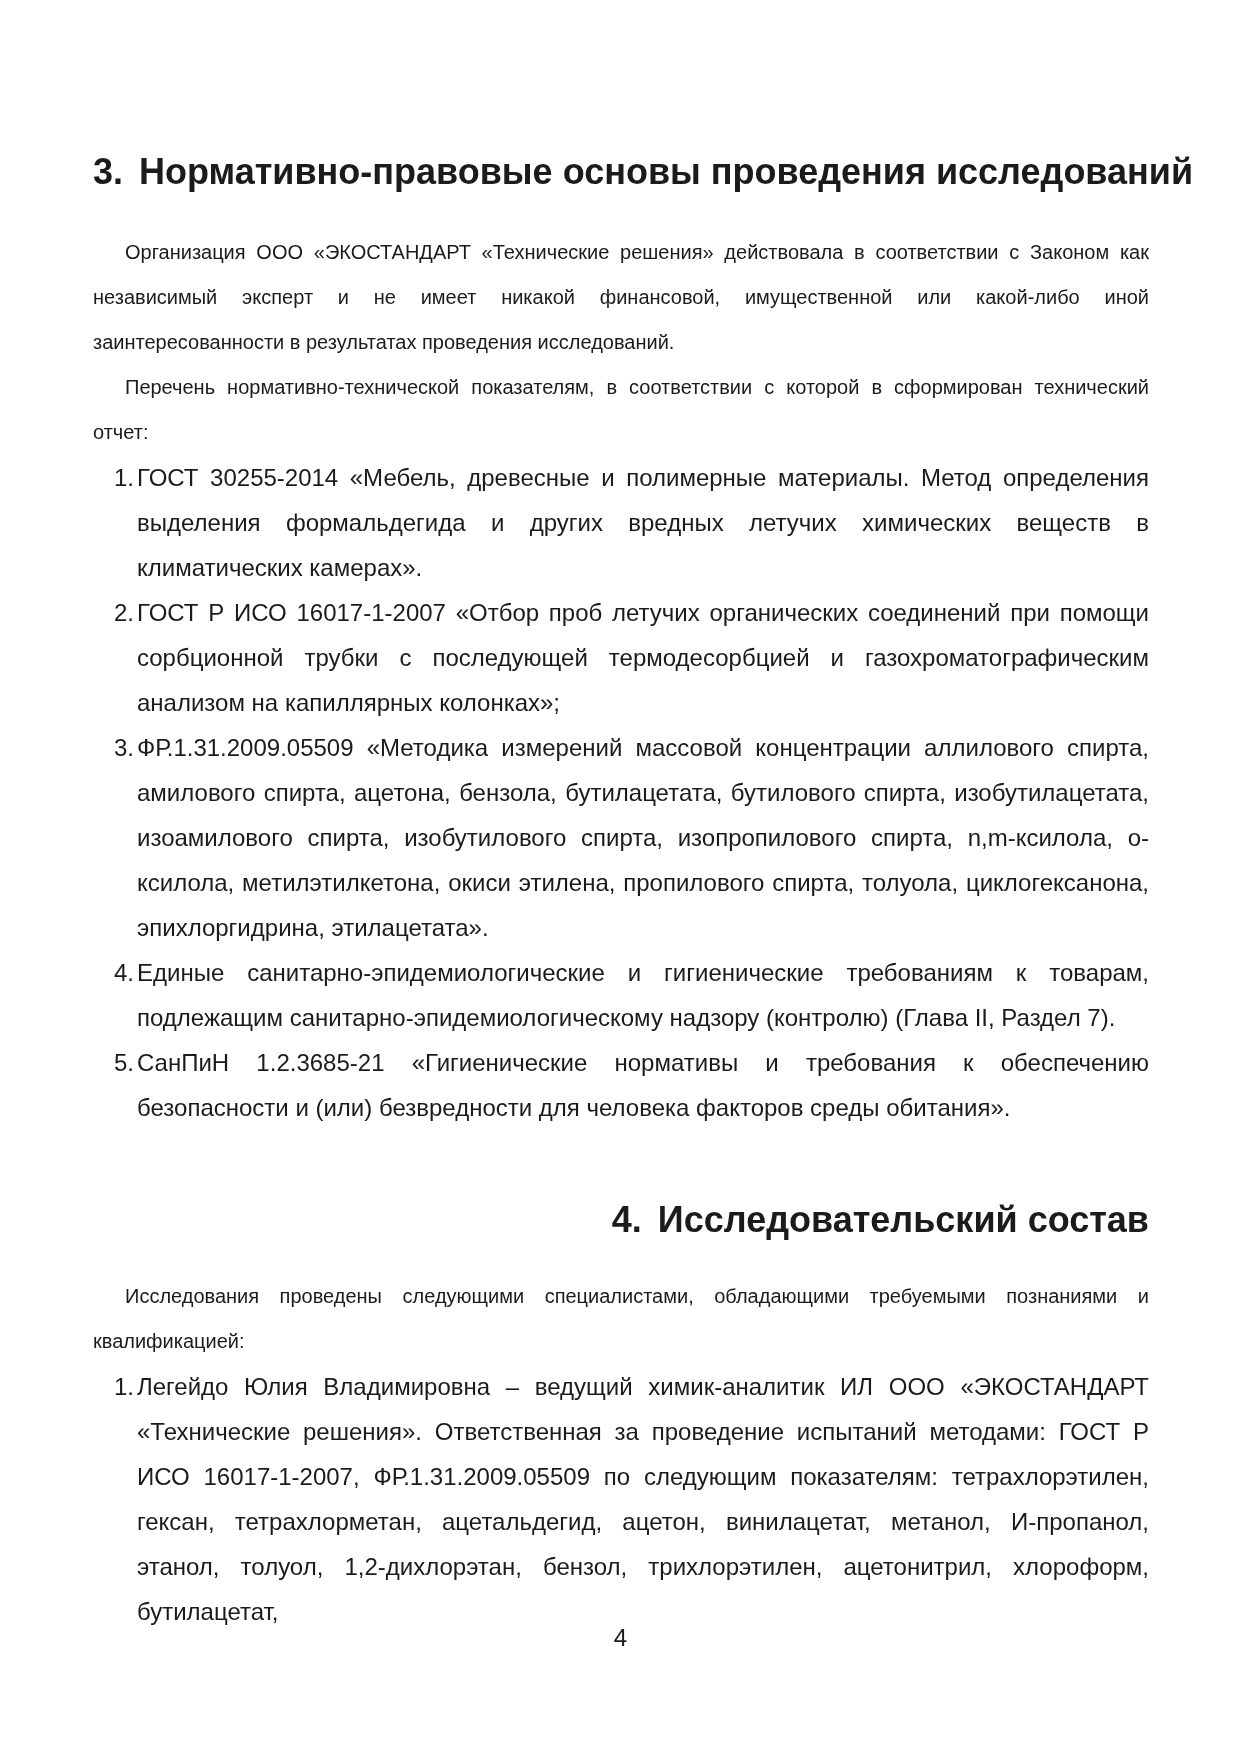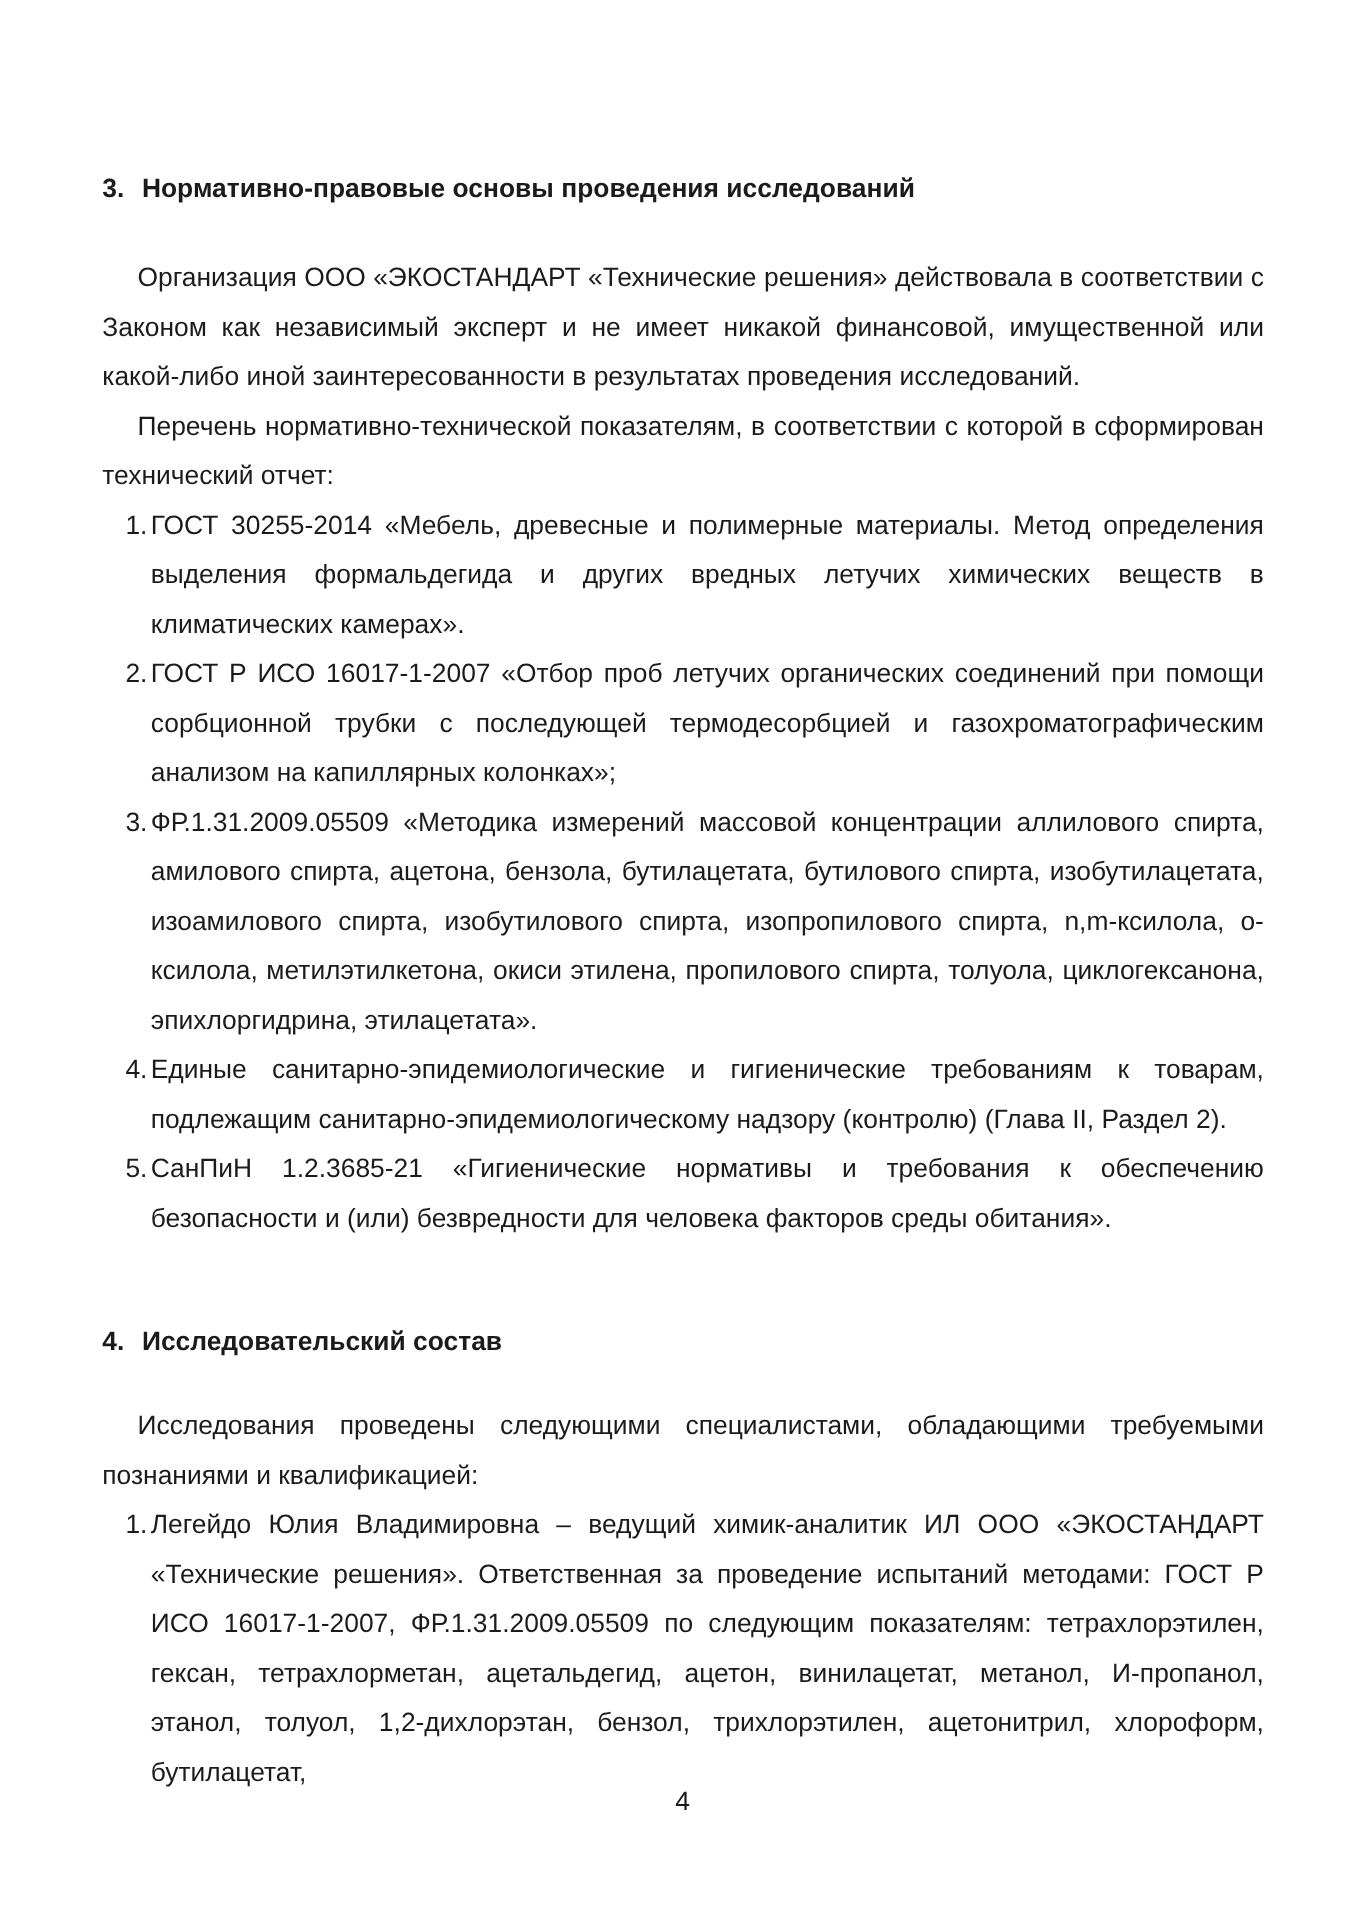--- a/index.html
+++ b/index.html
@@ -19,32 +19,32 @@
   .section {
     position: absolute;
     left: 93px;
     width: 1056px;
   }
   .section-3 { top: 149px; }
   .section-4 { top: 1197px; }
 
   .heading {
     margin: 0 0 36px 0;
-    font-size: 24px;
+    font-size: 36px;
     line-height: 45px;
     font-weight: bold;
-    text-align: left;
+    text-align: right;
     white-space: nowrap;
   }
   .section-4 .heading { margin-bottom: 32px; }
   .heading .h-num { margin-right: 16px; }
 
   .para {
     margin: 0;
-    font-size: 24px;
+    font-size: 20px;
     line-height: 45px;
     text-align: justify;
     text-indent: 32px;
   }
 
   .num-list {
     margin: 0;
     padding: 0;
     list-style: none;
   }
@@ -93,21 +93,21 @@
       <li>
         <span class="li-num">2.</span>
         <span class="li-text">ГОСТ Р ИСО 16017-1-2007 «Отбор проб летучих органических соединений при помощи сорбционной трубки с последующей термодесорбцией и газохроматографическим анализом на капиллярных колонках»;</span>
       </li>
       <li>
         <span class="li-num">3.</span>
         <span class="li-text">ФР.1.31.2009.05509 «Методика измерений массовой концентрации аллилового спирта, амилового спирта, ацетона, бензола, бутилацетата, бутилового спирта, изобутилацетата, изоамилового спирта, изобутилового спирта, изопропилового спирта, n,m-ксилола, о-ксилола, метилэтилкетона, окиси этилена, пропилового спирта, толуола, циклогексанона, эпихлоргидрина, этилацетата».</span>
       </li>
       <li>
         <span class="li-num">4.</span>
-        <span class="li-text">Единые санитарно-эпидемиологические и гигиенические требованиям к товарам, подлежащим санитарно-эпидемиологическому надзору (контролю) (Глава II, Раздел 2).</span>
+        <span class="li-text">Единые санитарно-эпидемиологические и гигиенические требованиям к товарам, подлежащим санитарно-эпидемиологическому надзору (контролю) (Глава II, Раздел 7).</span>
       </li>
       <li>
         <span class="li-num">5.</span>
         <span class="li-text">СанПиН 1.2.3685-21 «Гигиенические нормативы и требования к обеспечению безопасности и (или) безвредности для человека факторов среды обитания».</span>
       </li>
     </ol>
   </section>
 
   <section class="section section-4">
     <h1 class="heading">

